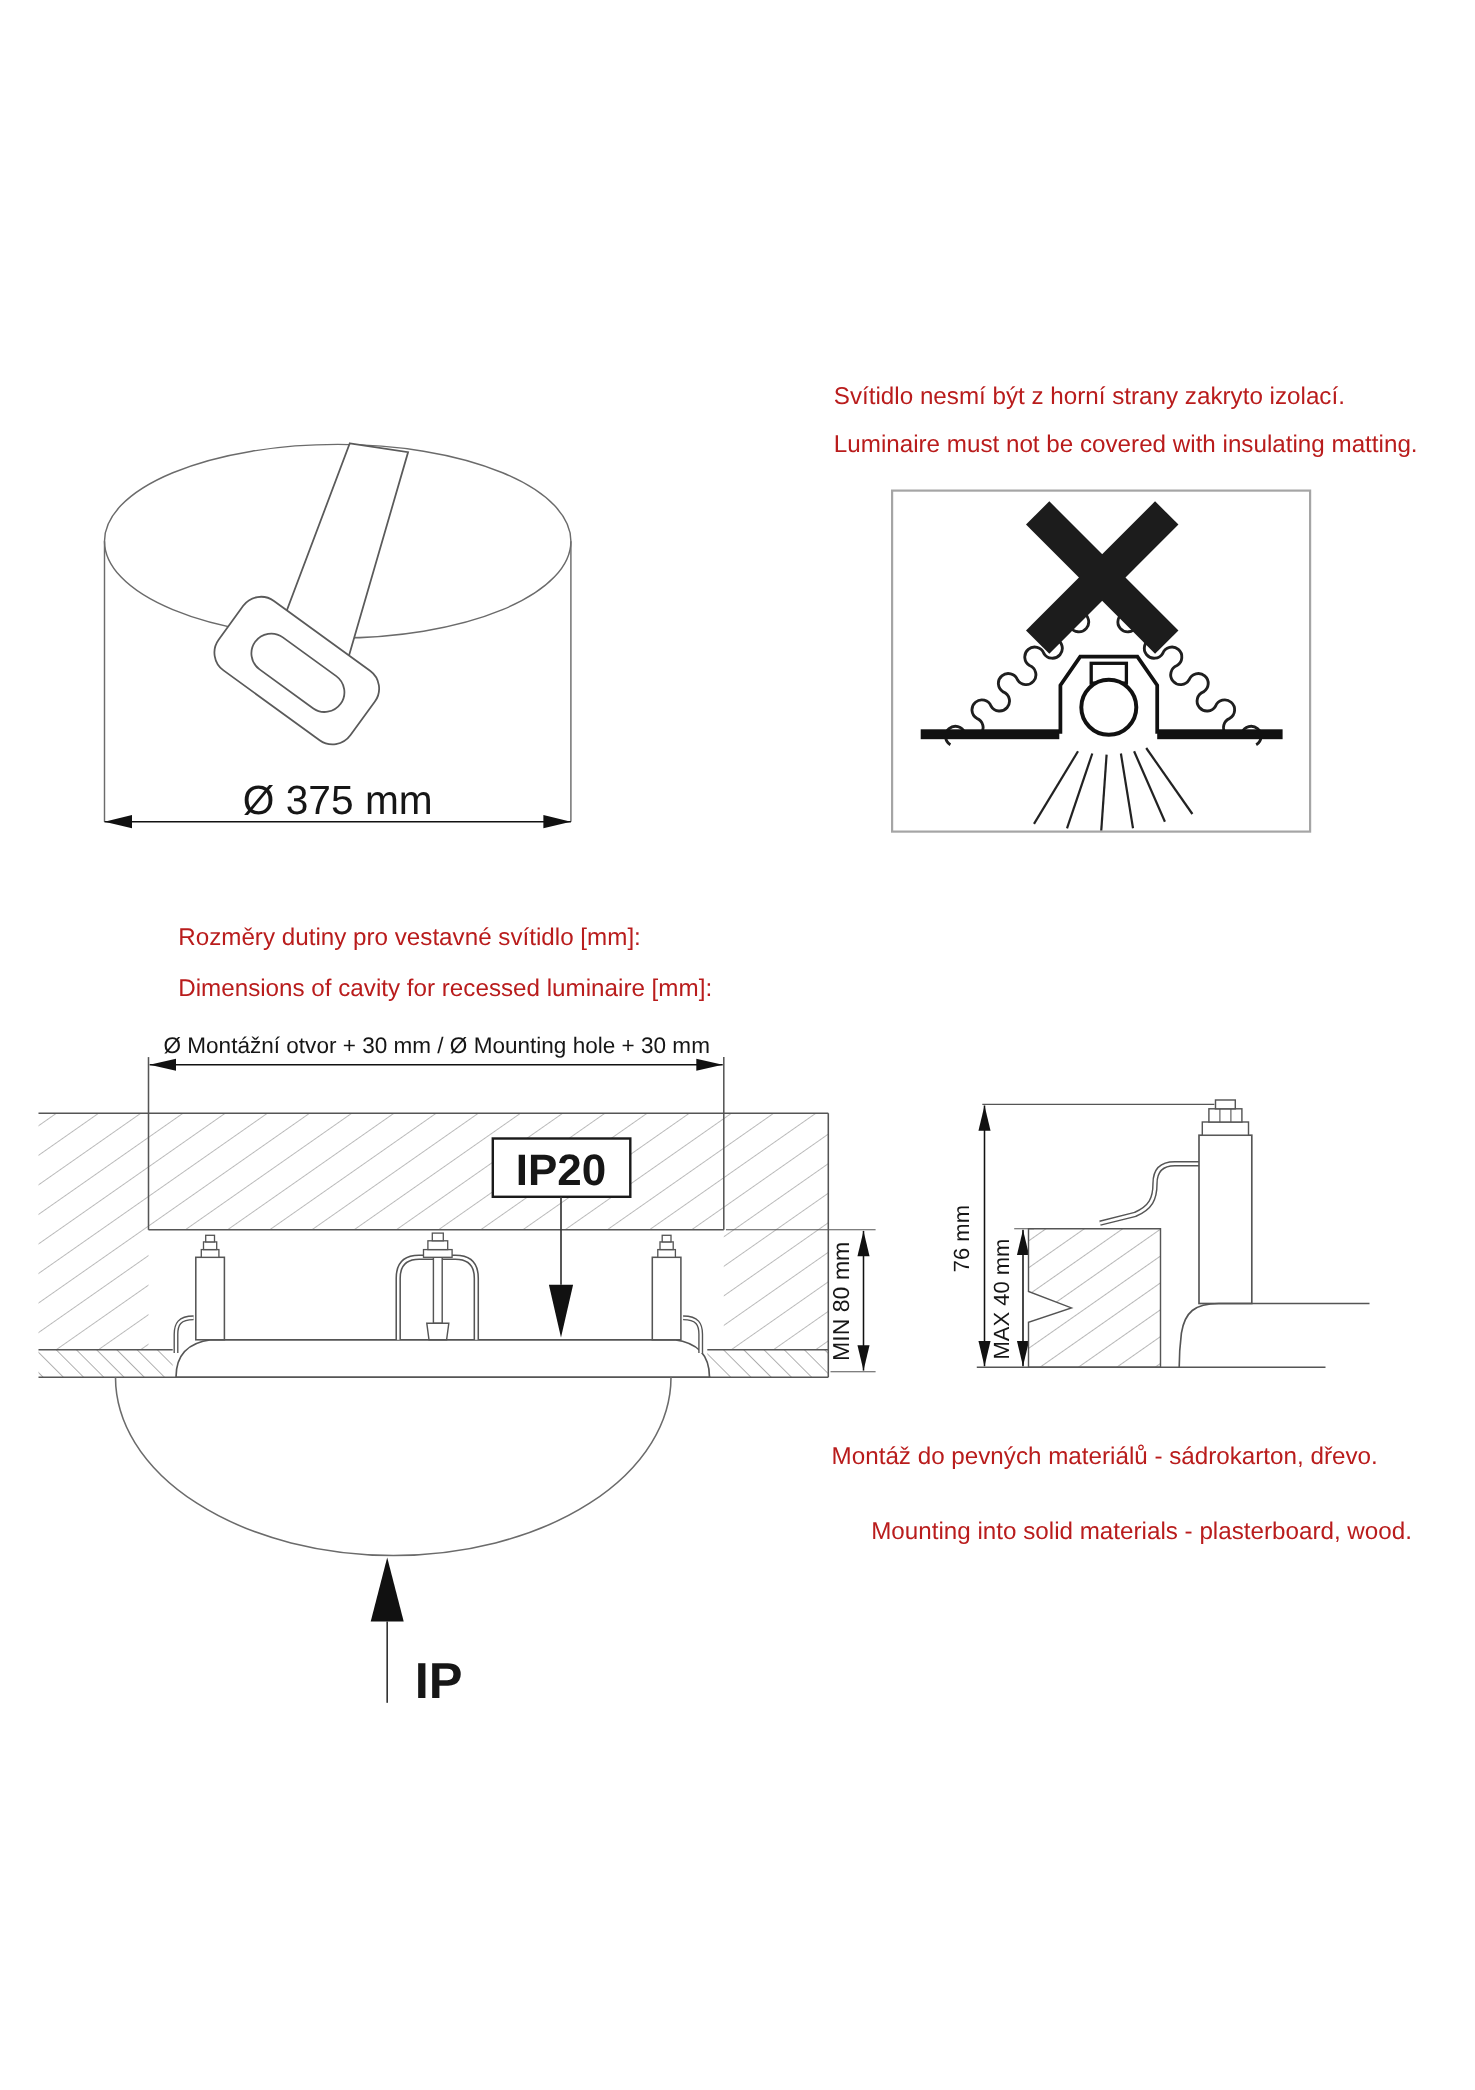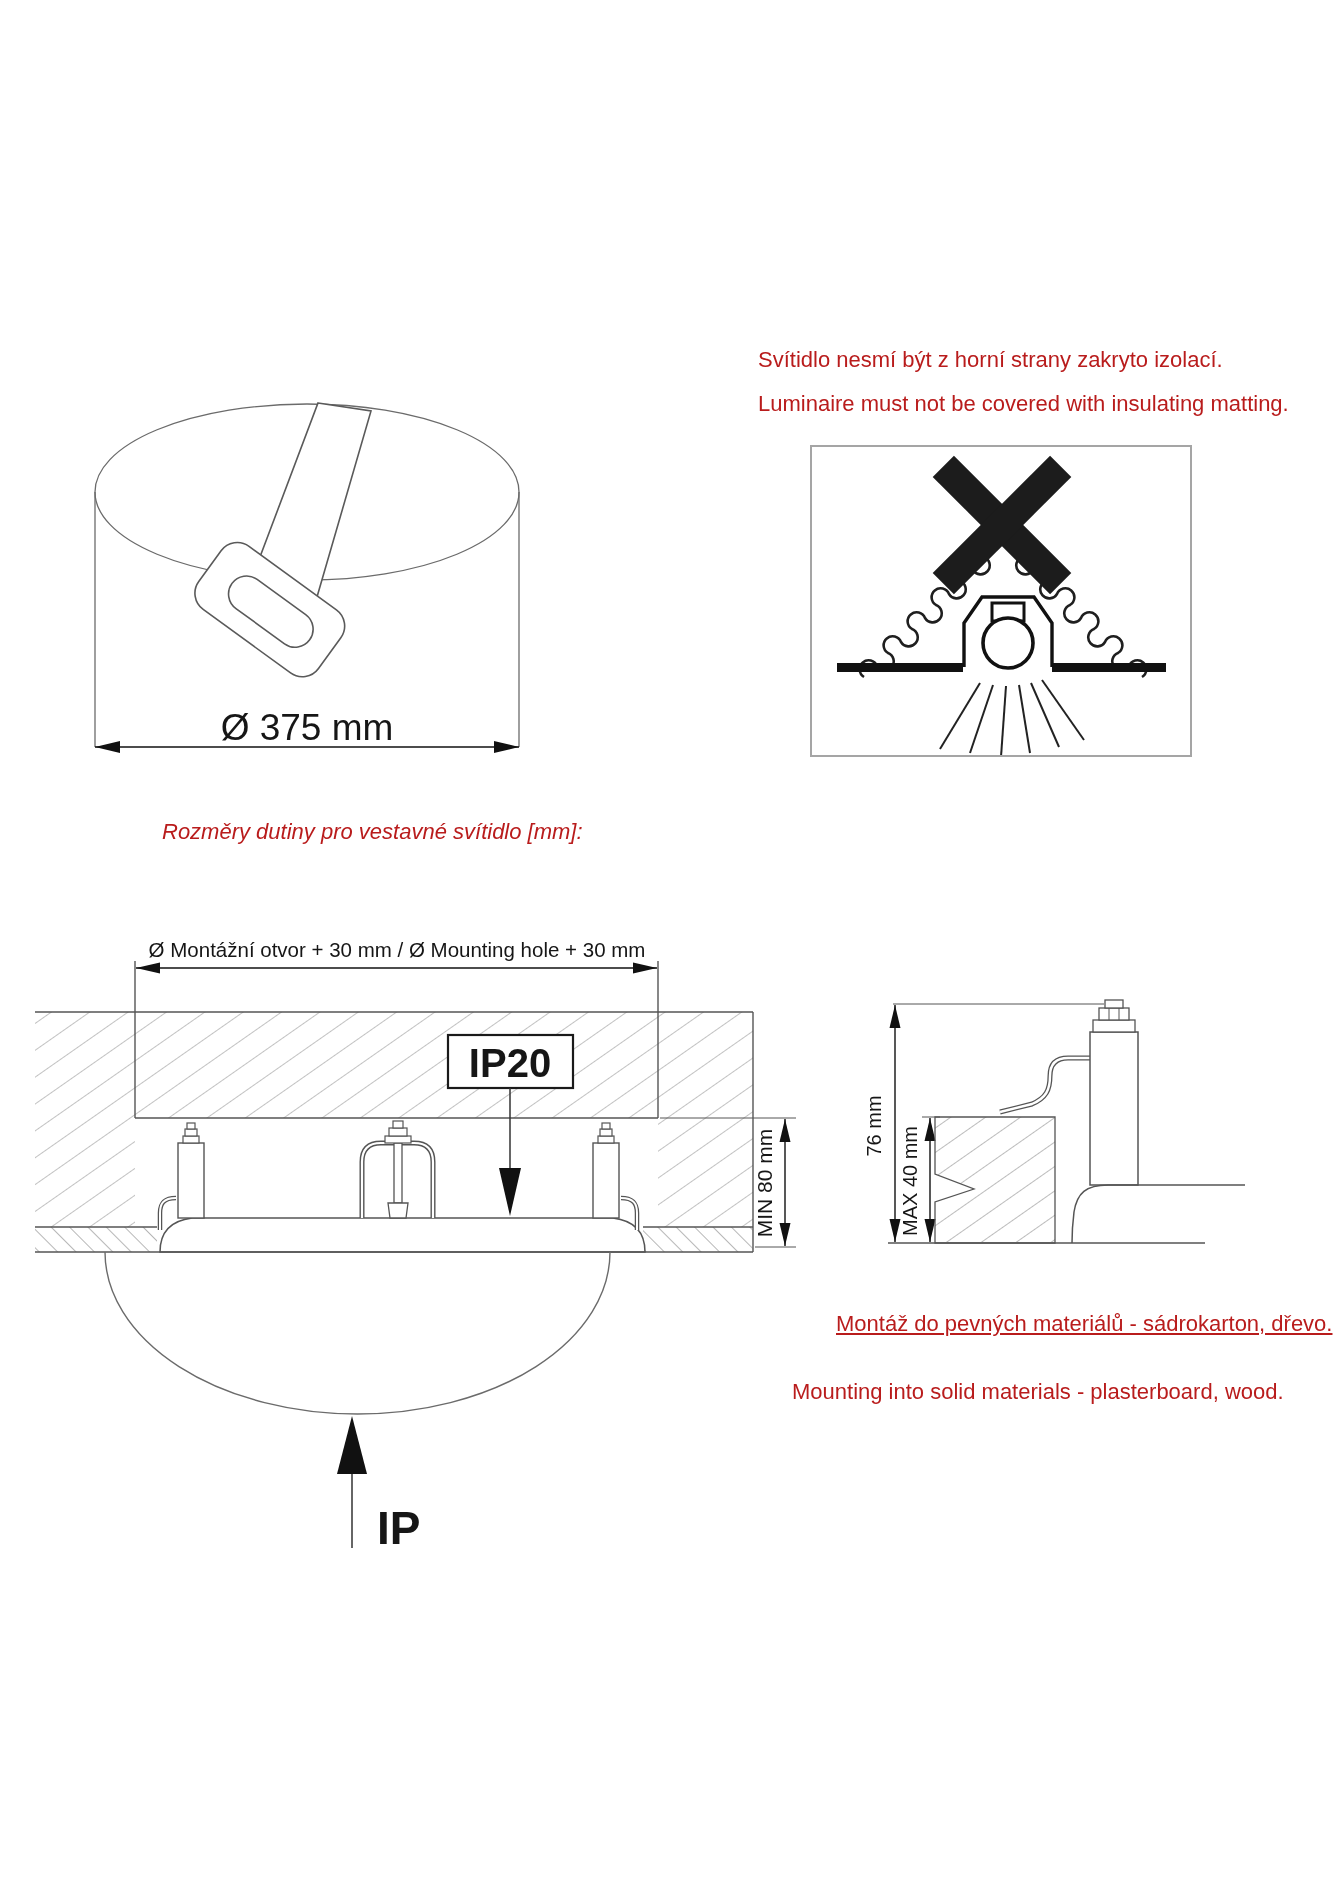--- a/index.html
+++ b/index.html
@@ -61,21 +61,22 @@
         <line x1="230" y1="233" x2="272" y2="293"></line>
       </g>
 
       <g>
         <rect x="107" y="63" width="166" height="30" fill="#1c1c1c" transform="rotate(45 190 78)"></rect>
         <rect x="107" y="63" width="166" height="30" fill="#1c1c1c" transform="rotate(-45 190 78)"></rect>
       </g>
     </svg>
   </div>
 
-  <div class="abs txt" style="left:162px;top:820px;font-style:italic;">Rozměry dutiny pro vestavné svítidlo [mm]:</div>
+  <div class="abs txt" style="left:162px;top:840px;">Rozměry dutiny pro vestavné svítidlo [mm]:</div>
+  <div class="abs txt" style="left:162px;top:886px;">Dimensions of cavity for recessed luminaire [mm]:</div>
 
   <svg class="abs" style="left:30px;top:930px;" width="790" height="660" viewBox="30 930 790 660">
     <defs>
       <pattern id="hw1" patternUnits="userSpaceOnUse" width="22" height="22" patternTransform="rotate(55)">
         <line x1="0" y1="0" x2="0" y2="22" stroke="#858585" stroke-width="1"></line>
       </pattern>
       <pattern id="hb1" patternUnits="userSpaceOnUse" width="13" height="13" patternTransform="rotate(-45)">
         <line x1="0" y1="0" x2="0" y2="13" stroke="#6f6f6f" stroke-width="1"></line>
       </pattern>
     </defs>
@@ -179,16 +180,16 @@
       <rect x="1093" y="1020" width="42" height="12" fill="#fff" stroke="#555" stroke-width="1.3"></rect>
       <rect x="1099" y="1008" width="30" height="12" fill="#fff" stroke="#555" stroke-width="1.3"></rect>
       <line x1="1109" y1="1008" x2="1109" y2="1020" stroke="#555" stroke-width="1"></line>
       <line x1="1119" y1="1008" x2="1119" y2="1020" stroke="#555" stroke-width="1"></line>
       <rect x="1105" y="1000" width="18" height="8" fill="#fff" stroke="#555" stroke-width="1.3"></rect>
     </g>
 
     <path d="M1245,1185 L1108,1185 C1086,1185 1077,1193 1074,1212 C1072,1228 1072,1236 1072,1243" fill="none" stroke="#555" stroke-width="1.5"></path>
   </svg>
 
-  <div class="abs txt" style="left:836px;top:1312px;text-decoration:underline;">Montáž do pevných materiálů - sádrokarton, dřevo.</div>
+  <div class="abs txt" style="left:756px;top:1312px;">Montáž do pevných materiálů - sádrokarton, dřevo.</div>
   <div class="abs txt" style="left:792px;top:1356px;margin-top:24px;">Mounting into solid materials - plasterboard, wood.</div>
 
 </div>
 
 </body></html>

